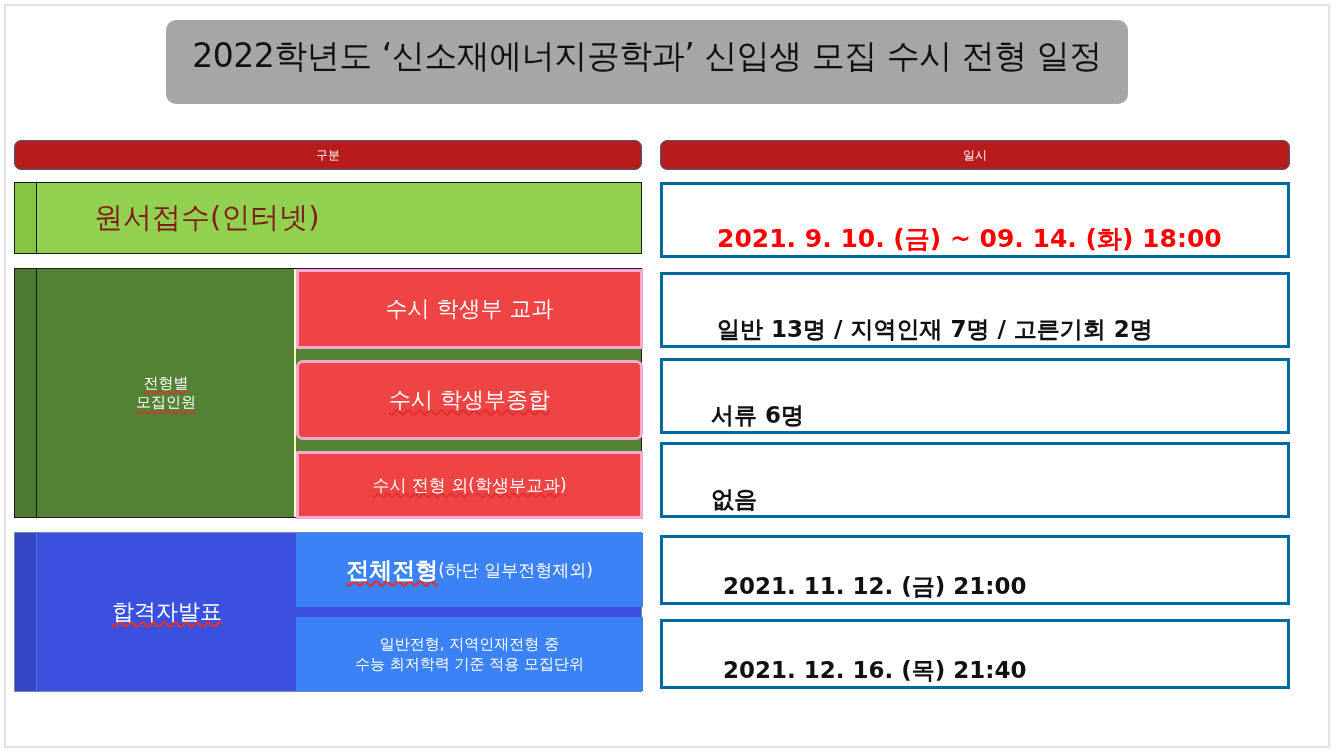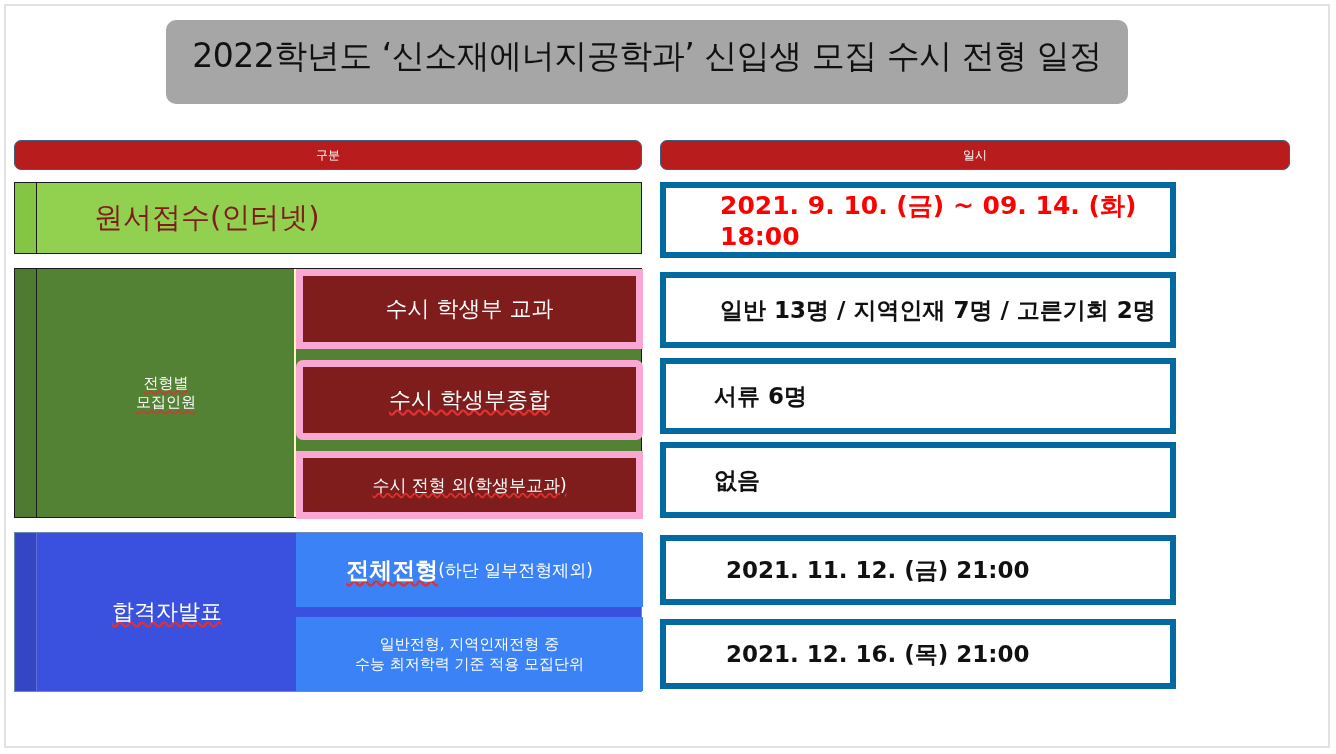--- a/index.html
+++ b/index.html
@@ -145,22 +145,22 @@
     position: absolute;
     left: 281px;
     top: 0;
     width: 347px;
     height: 100%;
   }
   .subrow {
     position: absolute;
     left: 0;
     width: 347px;
-    background: #7f1d1d;
-    border: 7px solid #f9a8d4;
+    background: #ef4444;
+    border: 3px solid #f9a8d4;
     box-sizing: border-box;
     display: flex;
     align-items: center;
     justify-content: center;
     color: #ffffff;
     text-align: center;
   }
   .sub-a { top: 0px;   height: 80px; font-size: 22px; }
   .sub-b { top: 91px;  height: 80px; font-size: 22px; border-radius: 7px; }
   .sub-c { top: 182px; height: 68px; font-size: 17px; }
@@ -207,26 +207,26 @@
     text-align: center;
   }
   .bsub-a { top: 0px;  height: 74px; font-size: 17px; }
   .bsub-b { top: 84px; height: 74px; font-size: 15px; line-height: 1.35; }
   .b-strong { font-size: 23px; font-weight: bold; }
 
   
   .cell {
     position: absolute;
     left: 660px;
-    width: 516px;
+    width: 630px;
     background: #ffffff;
-    border: 6px solid #0369a1;
-    box-sizing: border-box;
-    display: flex;
-    align-items: center;
+    border: 3px solid #0369a1;
+    box-sizing: border-box;
+    display: flex;
+    align-items: flex-end;
     padding-left: 48px;
     font-weight: bold;
     color: #111111;
   }
   .cell-1 { top: 182px; height: 76px;  font-size: 25px; color: #ff0000; padding-left: 54px; }
   .cell-2 { top: 272px; height: 76px;  font-size: 23px; padding-left: 54px; }
   .cell-3 { top: 358px; height: 76px;  font-size: 23px; }
   .cell-4 { top: 442px; height: 76px;  font-size: 23px; }
   .cell-5 { top: 535px; height: 70px;  font-size: 23px; padding-left: 60px; }
   .cell-6 { top: 619px; height: 70px;  font-size: 23px; padding-left: 60px; }
@@ -300,16 +300,16 @@
           <span>일반전형, 지역인재전형 중</span><br>
           <span>수능 최저학력 기준 적용 모집단위</span>
         </span>
       </div>
     </div>
   </div>
   <div class="cell cell-5">
     <span>2021. 11. 12. (금) 21:00</span>
   </div>
   <div class="cell cell-6">
-    <span>2021. 12. 16. (목) 21:00</span>
+    <span>2021. 12. 16. (목) 21:40</span>
   </div>
 
 </div>
 
 </body></html>

